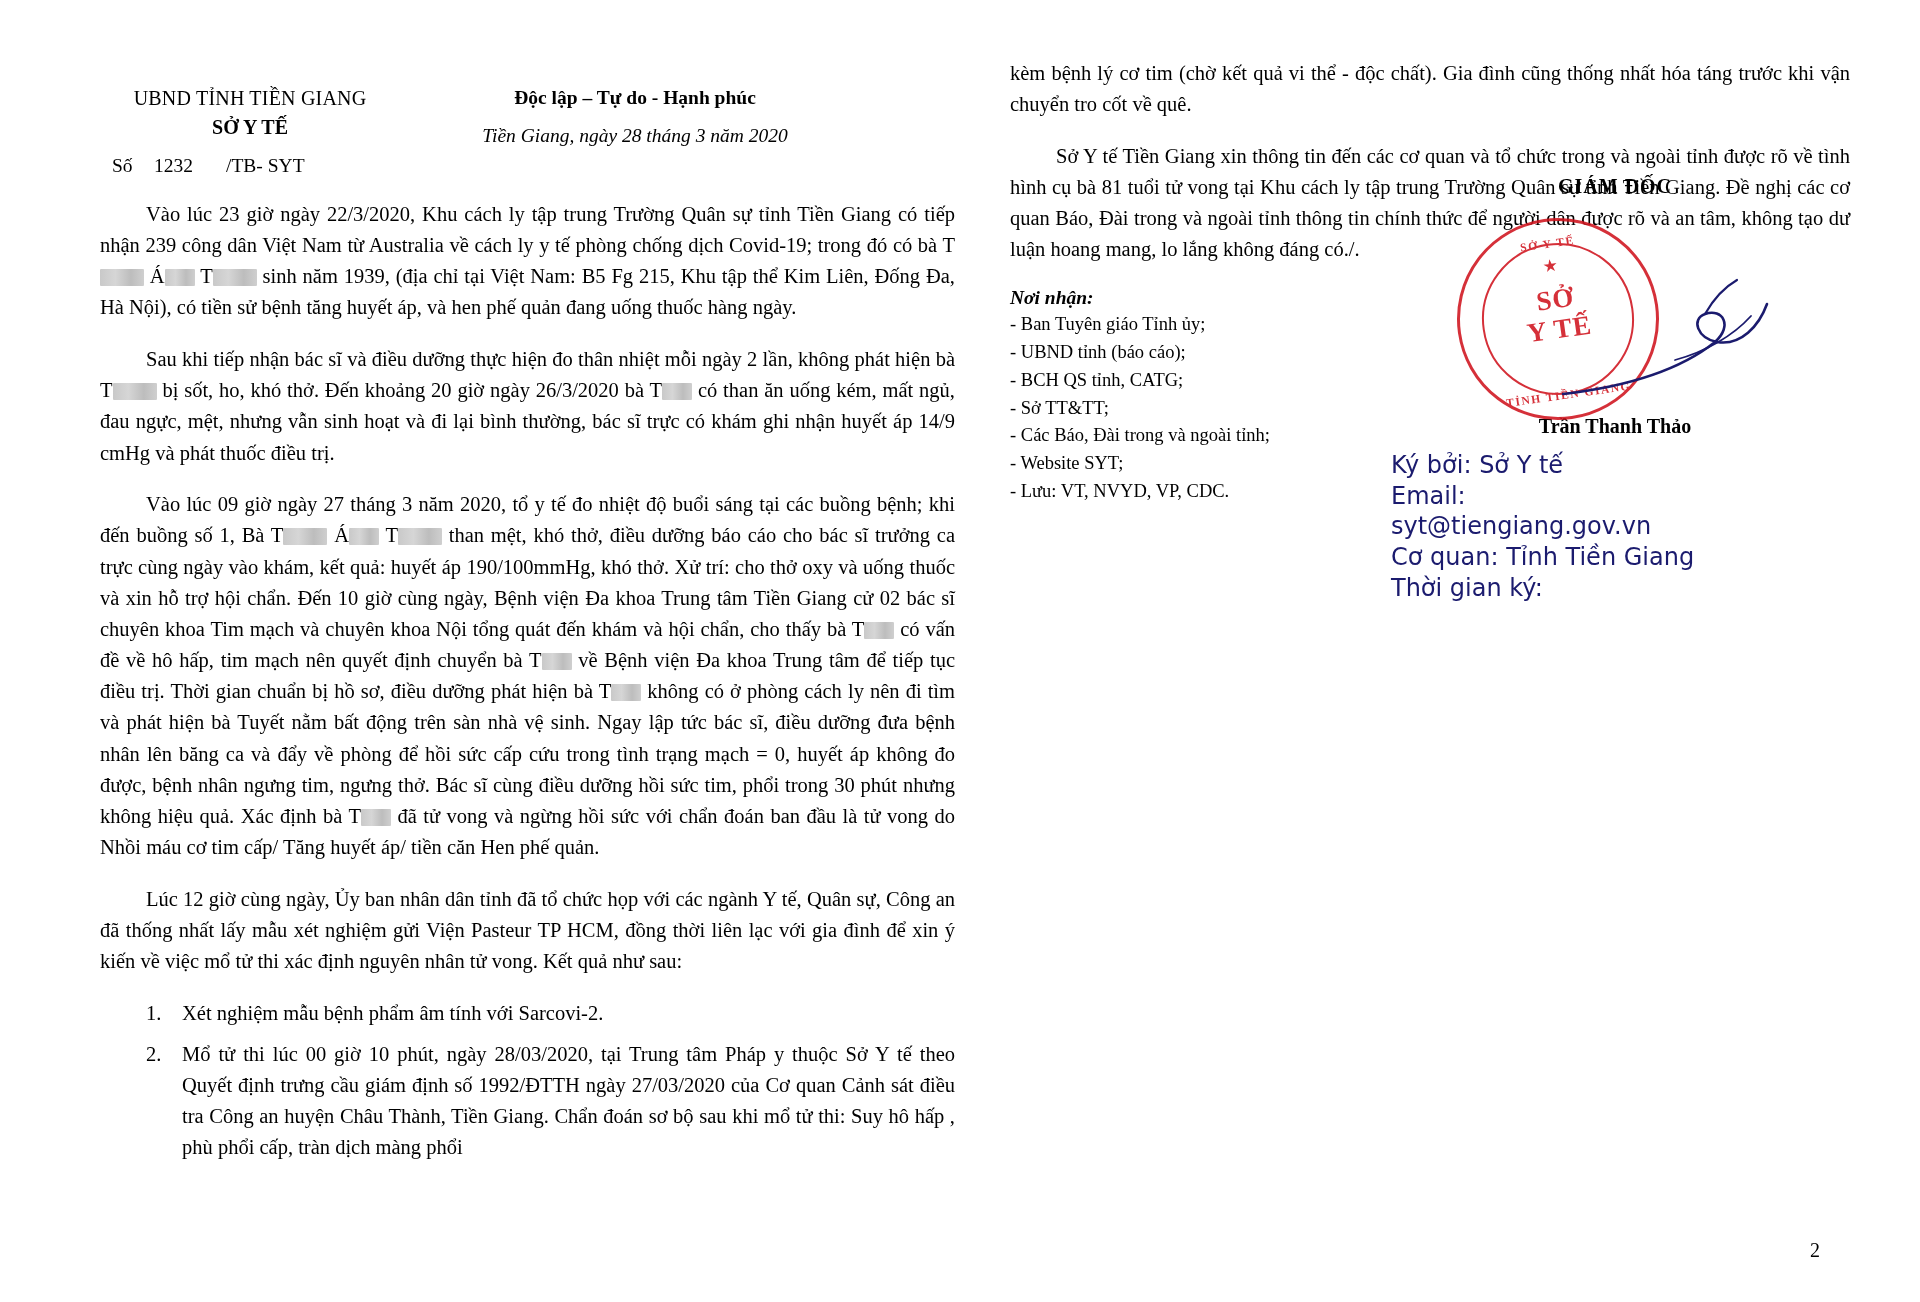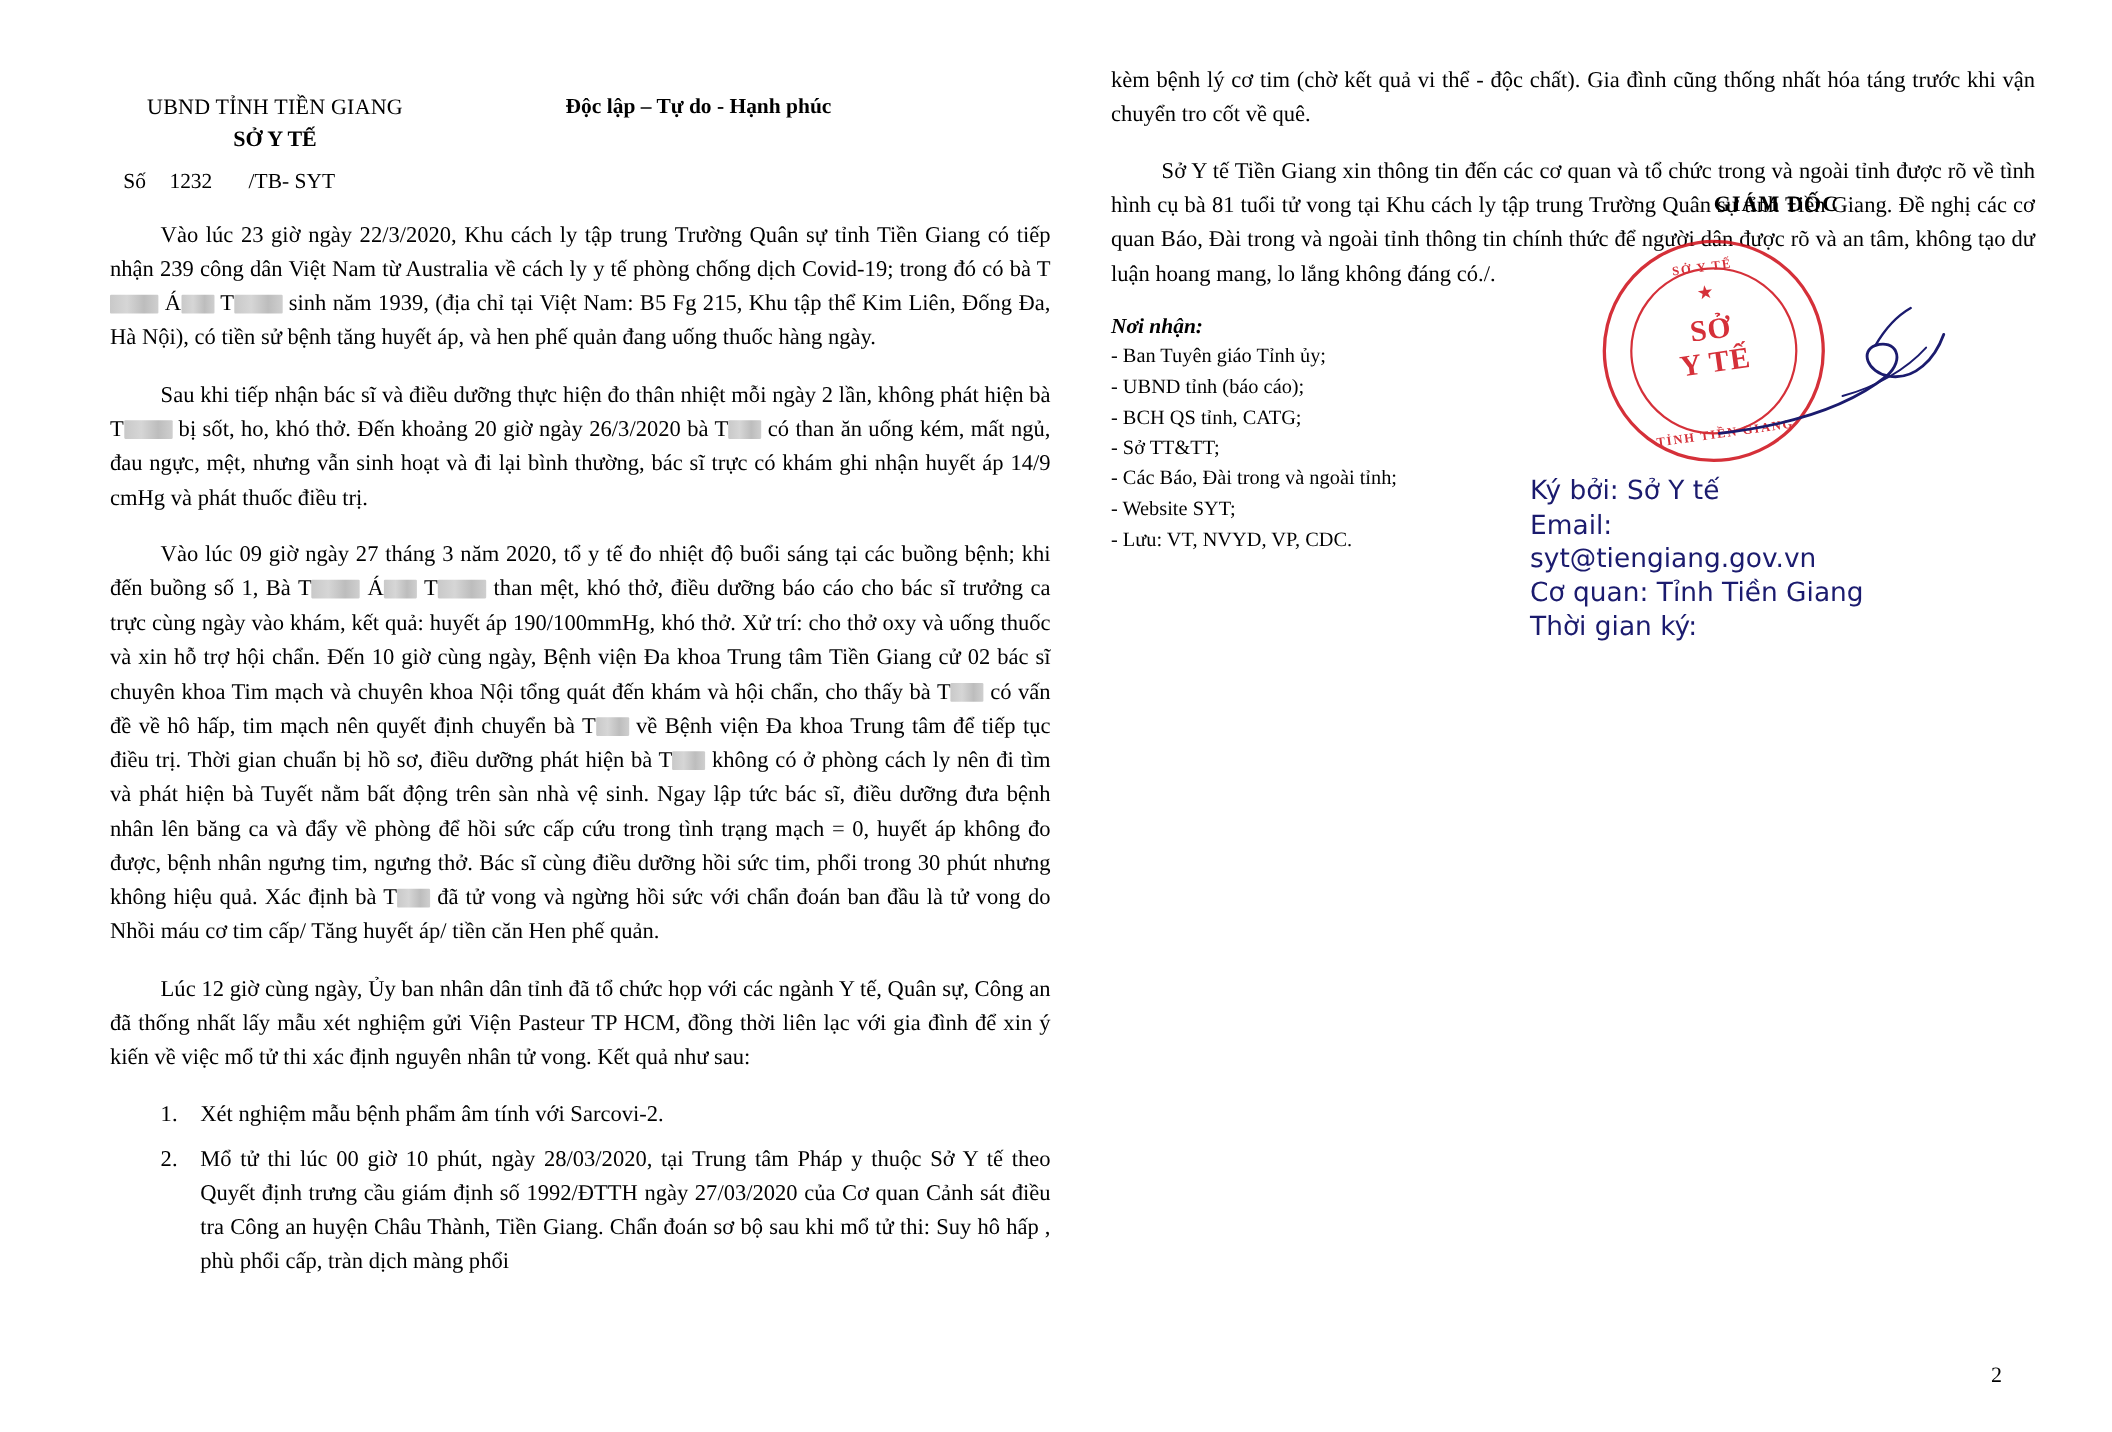--- a/index.html
+++ b/index.html
@@ -277,20 +277,21 @@
       <div class="hdr">
         <div class="hdr-left">
           <div class="org1">UBND TỈNH TIỀN GIANG</div>
           <div class="org2">SỞ Y TẾ</div>
           <div class="sonum">
             <span class="sp1">Số</span><span class="sp2">1232</span><span>/TB- SYT</span>
           </div>
         </div>
         <div class="hdr-right">
           <div class="motto">Độc lập – Tự do  - Hạnh phúc</div>
+          <div class="place-date">Tiền Giang, ngày 28 tháng 3 năm 2020</div>
         </div>
       </div>
 
 
       <p class="para"><span>Vào lúc 23 giờ ngày 22/3/2020, Khu cách ly tập trung Trường Quân sự tỉnh Tiền Giang có tiếp nhận 239 công dân Việt Nam từ Australia về cách ly y tế phòng chống dịch Covid-19; trong đó có bà T</span><span class="redact r-md"></span><span> Á</span><span class="redact r-sm"></span><span> T</span><span class="redact r-md"></span><span> sinh năm 1939, (địa chỉ tại Việt Nam: B5 Fg 215,  Khu tập thể Kim Liên, Đống Đa, Hà Nội), có tiền sử bệnh tăng huyết áp, và hen phế quản đang uống thuốc hàng ngày.</span></p>
 
       <p class="para"><span>Sau khi tiếp nhận bác sĩ và điều dưỡng thực hiện đo thân nhiệt mỗi ngày 2 lần, không phát hiện bà T</span><span class="redact r-md"></span><span> bị sốt, ho, khó thở. Đến khoảng 20 giờ ngày 26/3/2020 bà T</span><span class="redact r-sm"></span><span> có than ăn uống kém, mất ngủ, đau ngực, mệt, nhưng vẫn sinh hoạt và đi lại bình thường, bác sĩ trực có khám ghi nhận huyết áp 14/9 cmHg và phát thuốc điều trị.</span></p>
 
       <p class="para"><span>Vào lúc 09 giờ ngày 27 tháng 3 năm 2020, tổ y tế đo nhiệt độ buổi sáng tại các buồng bệnh; khi đến buồng số 1, Bà T</span><span class="redact r-md"></span><span> Á</span><span class="redact r-sm"></span><span> T</span><span class="redact r-md"></span><span> than mệt, khó thở, điều dưỡng báo cáo cho bác sĩ trưởng ca trực cùng ngày vào khám, kết quả: huyết áp 190/100mmHg, khó thở. Xử trí: cho thở oxy và uống thuốc và xin hỗ trợ hội chẩn. Đến 10 giờ cùng ngày, Bệnh viện Đa khoa Trung tâm Tiền Giang cử 02 bác sĩ chuyên khoa Tim mạch và chuyên khoa Nội tổng quát đến khám và hội chẩn, cho thấy bà T</span><span class="redact r-sm"></span><span> có vấn đề về hô hấp, tim mạch nên quyết định chuyển bà T</span><span class="redact r-sm"></span><span> về Bệnh viện Đa khoa Trung tâm để tiếp tục điều trị. Thời gian chuẩn bị hồ sơ, điều dưỡng phát hiện bà T</span><span class="redact r-sm"></span><span> không có ở phòng cách ly nên đi tìm và phát hiện bà Tuyết nằm bất động trên sàn nhà vệ sinh. Ngay lập tức bác sĩ, điều dưỡng đưa bệnh nhân lên băng ca và đẩy về phòng để hồi sức cấp cứu trong tình trạng mạch = 0, huyết áp không đo được, bệnh nhân ngưng tim, ngưng thở. Bác sĩ cùng điều dưỡng hồi sức tim, phổi trong 30 phút nhưng không hiệu quả. Xác định bà T</span><span class="redact r-sm"></span><span> đã tử vong và ngừng hồi sức với chẩn đoán ban đầu là tử vong do Nhồi máu cơ tim cấp/ Tăng huyết áp/ tiền căn Hen phế quản.</span></p>
 
@@ -337,20 +338,21 @@
         </div>
         <div class="stamp-arc bottom">TỈNH TIỀN GIANG</div>
       </div>
       <svg class="signature-ink" viewBox="0 0 230 150">
         <path d="M8 138 C60 132 120 118 160 86 C178 70 168 52 150 58 C136 63 142 82 162 86 C186 90 204 70 212 48" fill="none" stroke="#1b1b6e" stroke-width="2.6" stroke-linecap="round"></path>
         <path d="M150 58 C158 44 168 32 182 24" fill="none" stroke="#1b1b6e" stroke-width="2.2" stroke-linecap="round"></path>
         <path d="M120 104 C150 96 178 80 196 60" fill="none" stroke="#1b1b6e" stroke-width="1.8" stroke-linecap="round"></path>
       </svg>
     </div>
 
+    <div class="signer-name">Trần Thanh Thảo</div>
 
     <div class="digi-block">
       <div>Ký bởi: Sở Y tế</div>
       <div>Email:</div>
       <div>syt@tiengiang.gov.vn</div>
       <div>Cơ quan: Tỉnh Tiền Giang</div>
       <div>Thời gian ký:</div>
     </div>
   </div>
 

